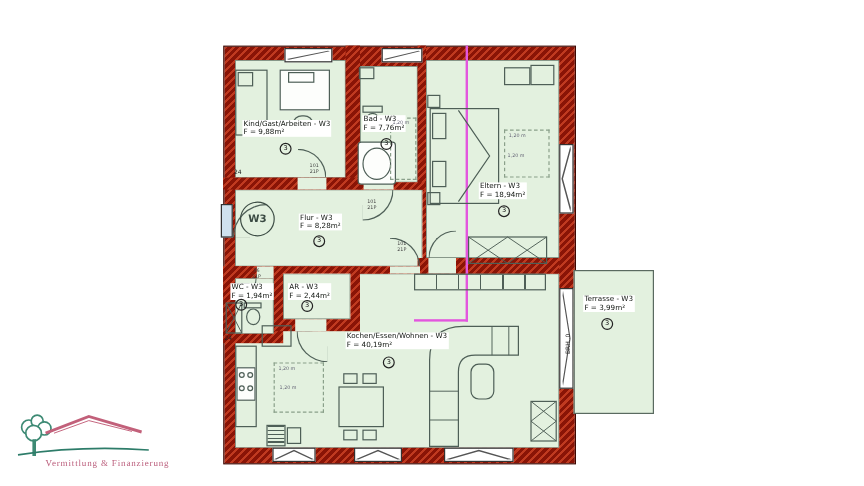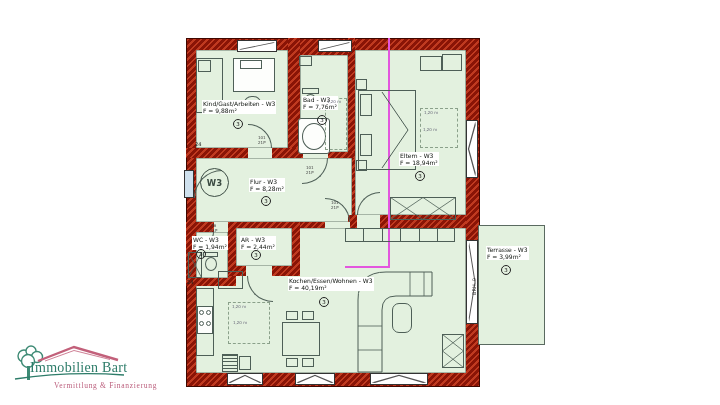--- a/index.html
+++ b/index.html
@@ -35,21 +35,21 @@
   .dim{position:absolute;font-size:5px;color:#222;}
   .grid-lbl{position:absolute;font-size:4px;color:#667;}
   .secline{position:absolute;background:#e356de;}
   .terr{position:absolute;background:#e3f1df;border:1.6px solid #5a6a60;box-sizing:border-box;}
   .vtext{position:absolute;font-size:5px;color:#333;transform:rotate(-90deg);
          transform-origin:0 0;white-space:nowrap;}
   svg.shape{position:absolute;display:block;overflow:visible;}
   #logo-name{position:absolute;font-family:"Liberation Serif",serif;font-size:14px;
              color:#2d7c69;letter-spacing:.3px;}
   #logo-tagline{position:absolute;font-family:"Liberation Serif",serif;font-size:7.5px;
-                color:#bb5e7c;letter-spacing:.7px;margin-left:16px;}
+                color:#bb5e7c;letter-spacing:.7px;}
 </style>
 </head>
 <body>
 
 <div id="canvas">
 
   <div id="plan-outer" class="wall" style="left:186px;top:38px;width:292px;height:347px;"></div>
 
   <div class="room" style="left:196px;top:50px;width:92px;height:98px;"></div>
   <div class="room" style="left:300px;top:55px;width:48px;height:97px;"></div>
@@ -259,16 +259,15 @@
   <svg class="shape" style="left:14px;top:342px;" width="115" height="52">
     <circle cx="10" cy="14" r="6" fill="#fff" stroke="#3d8a74" stroke-width="1.4"></circle>
     <circle cx="17" cy="9" r="5" fill="#fff" stroke="#3d8a74" stroke-width="1.4"></circle>
     <circle cx="23" cy="15" r="5.5" fill="#fff" stroke="#3d8a74" stroke-width="1.4"></circle>
     <circle cx="14" cy="19" r="6.5" fill="#fff" stroke="#3d8a74" stroke-width="1.4"></circle>
     <rect x="13" y="24" width="3" height="14" fill="#3d8a74"></rect>
     <path d="M24,19 L60,5 L104,18" fill="none" stroke="#c2607a" stroke-width="2.4"></path>
     <path d="M31,19 L60,8.5 L96,17.5" fill="none" stroke="#c2607a" stroke-width="0.8"></path>
     <path d="M1,37 Q55,29 110,33" fill="none" stroke="#2d7c69" stroke-width="1.4"></path>
   </svg>
-  <div id="logo-name" style="left:30px;top:360px;">Immobilien Bart</div>
   <div id="logo-tagline" style="left:38px;top:381px;">Vermittlung &amp; Finanzierung</div>
 
 </div>
 
 </body></html>

